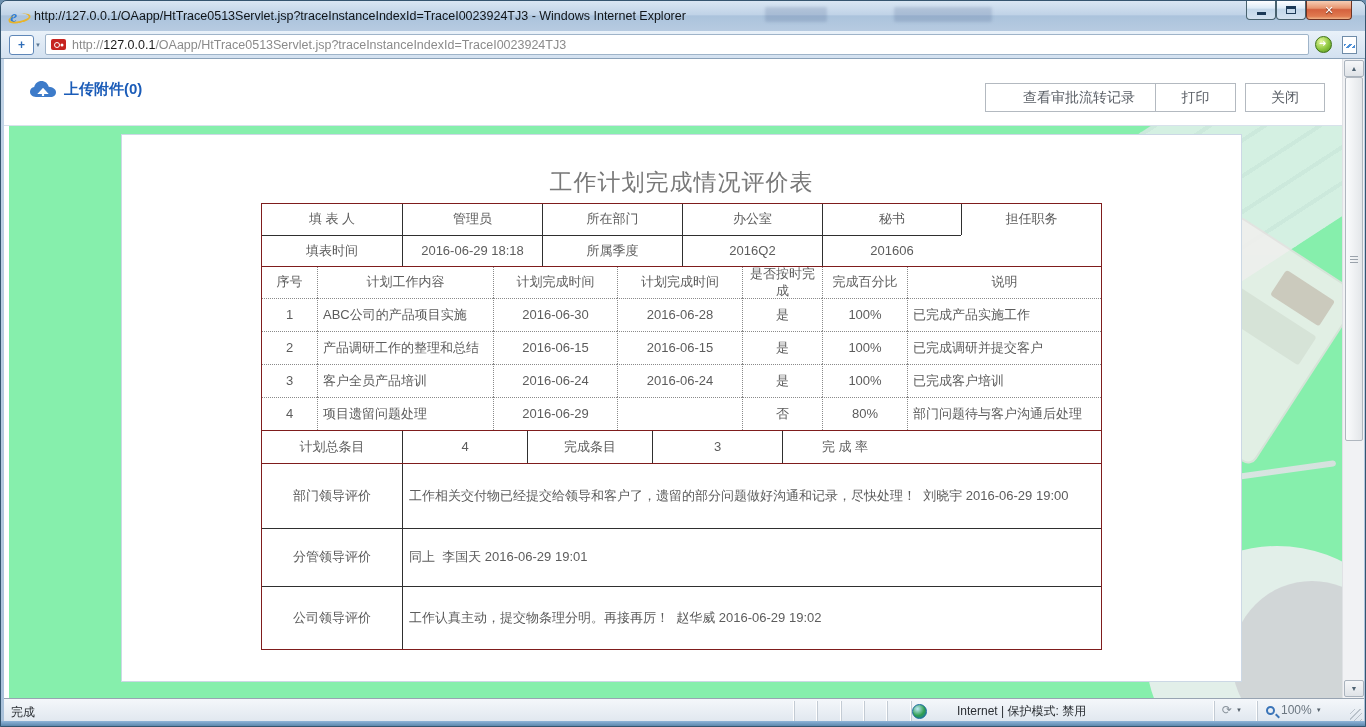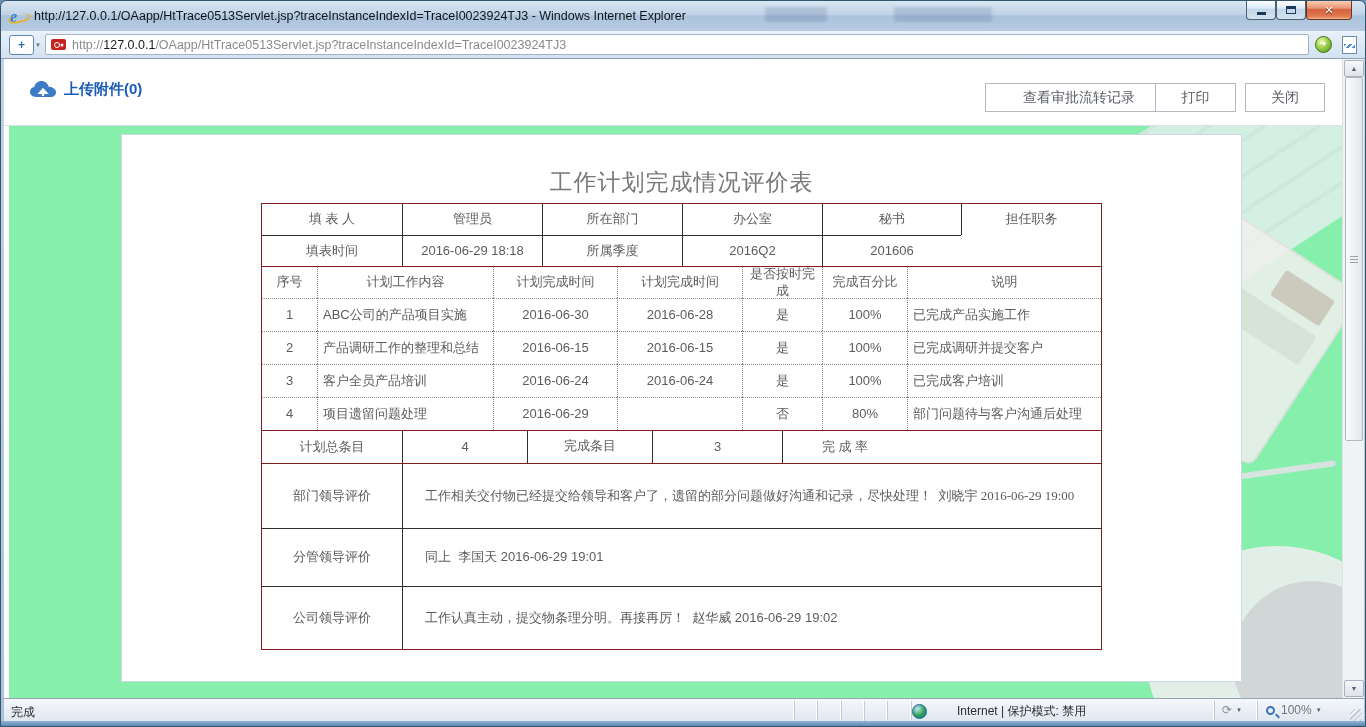--- a/index.html
+++ b/index.html
@@ -117,26 +117,26 @@
   
   .plan .cell { border-left:1px dotted #8a8a8a; height:33px; }
   .plan .cell:first-child { border-left:none; }
   .plan .row + .row .cell { border-top:1px dotted #8a8a8a; }
   .plan .hrow .cell { height:31px; }
   .pc0{width:55px;} .pc1{width:176px;} .pc2{width:124px;} .pc3{width:125px;}
   .pc4{width:80px;} .pc5{width:85px;} .pc6{width:194px;}
   .cell.al { justify-content:flex-start; text-align:right; padding-left:5px; }
   
   .summary .cell { height:32px; }
-  .sc0{width:140px;} .sc1{width:125px;} .sc2{width:125px;font-family:Liberation Mono, monospace;} .sc3{width:130px;} .sc4{width:125px;} .sc5{width:194px;}
+  .sc0{width:140px;} .sc1{width:125px;} .sc2{width:125px;} .sc3{width:130px;} .sc4{width:125px;} .sc5{width:194px;}
   
   .eval .label-cell { width:140px; }
   .eval .content-cell { width:699px; justify-content:flex-start; text-align:left;
-    padding-left:22px; white-space:pre-wrap; }
-  .eval .r1 .cell { height:64px;font-family:Liberation Serif, serif; } .eval .r2 .cell { height:58px; } .eval .r3 .cell { height:63px; }
+    padding-left:6px; white-space:pre-wrap; }
+  .eval .r1 .cell { height:64px; } .eval .r2 .cell { height:58px; } .eval .r3 .cell { height:63px; }
 
   
   .scrollbar { position:absolute; right:0; top:0; width:22px; height:639px; background:#f1f2f4;
     border-left:1px solid #e0e2e5; }
   .sb-btn { position:absolute; left:1px; width:20px; height:17px;
     background:linear-gradient(#f6f7f9,#dfe3e7); border:1px solid #aab3bd; border-radius:2px;
     color:#4f6372; font-size:7px; text-align:center; line-height:15px; }
   .sb-up { top:1px; } .sb-down { bottom:1px; }
   .sb-thumb { position:absolute; left:2px; top:18px; width:18px; height:364px;
     background:linear-gradient(90deg,#fbfcfd,#e3e6e9); border:1px solid #b0b7bf; border-radius:2px; }

